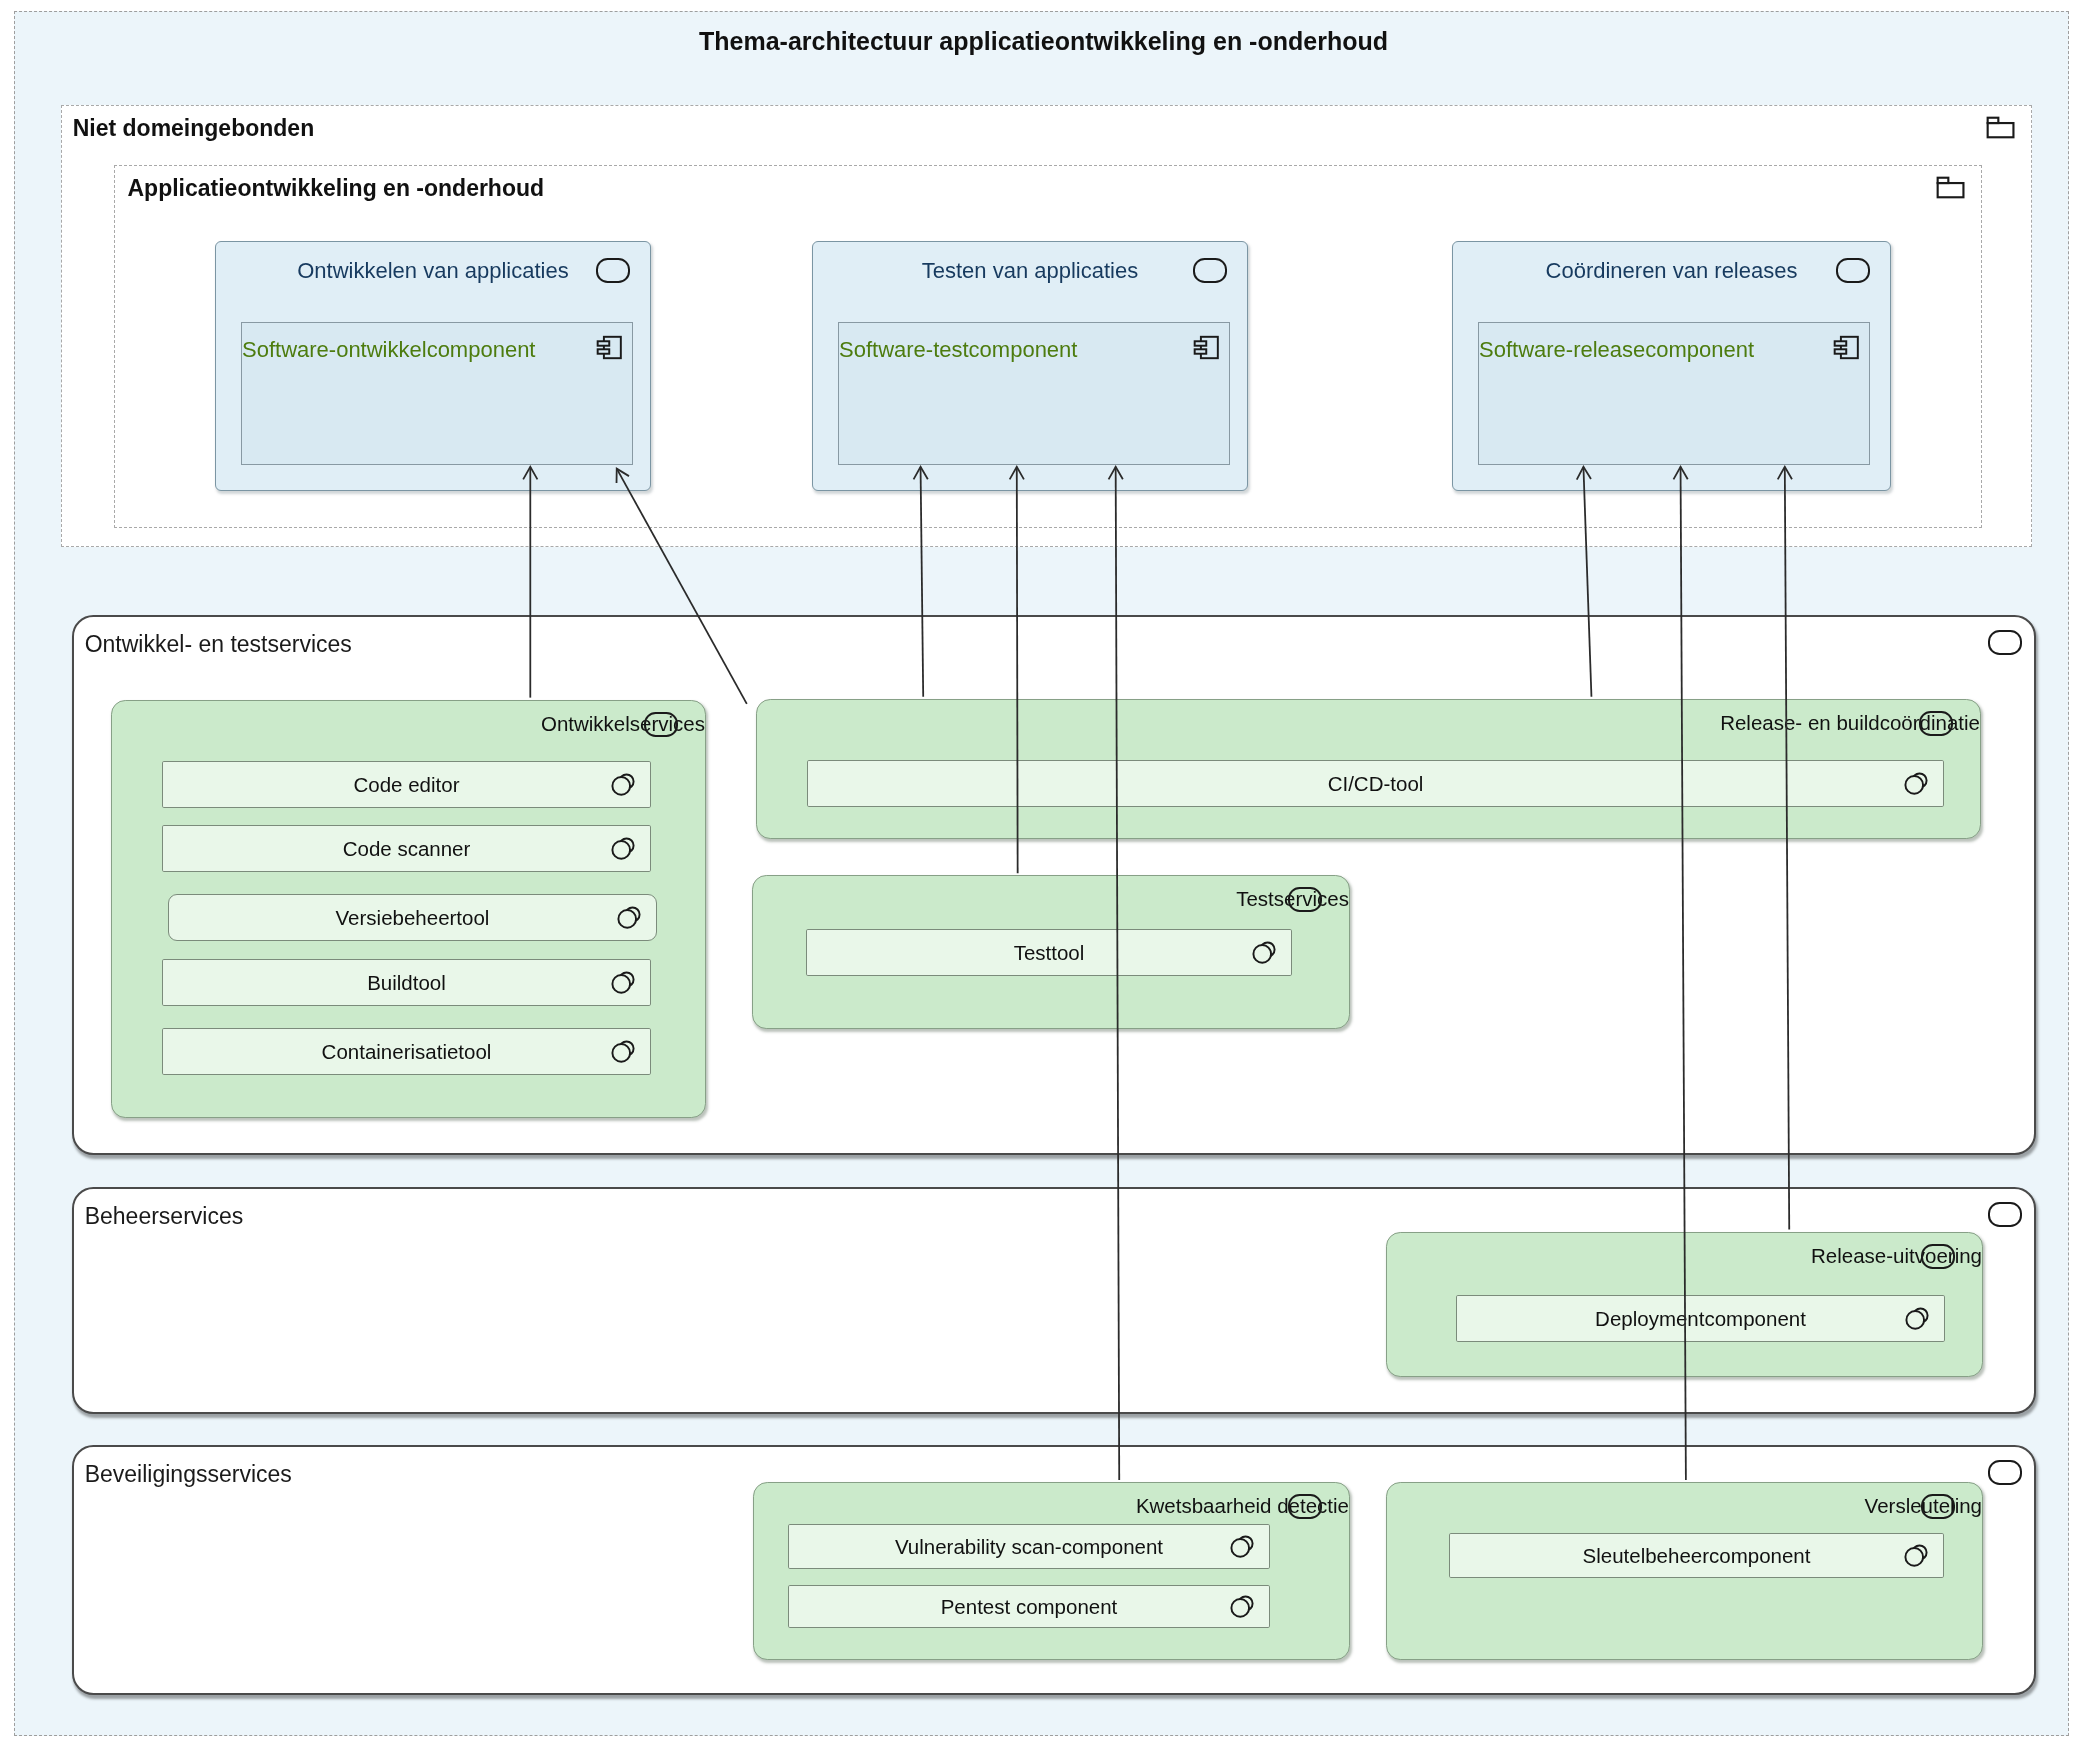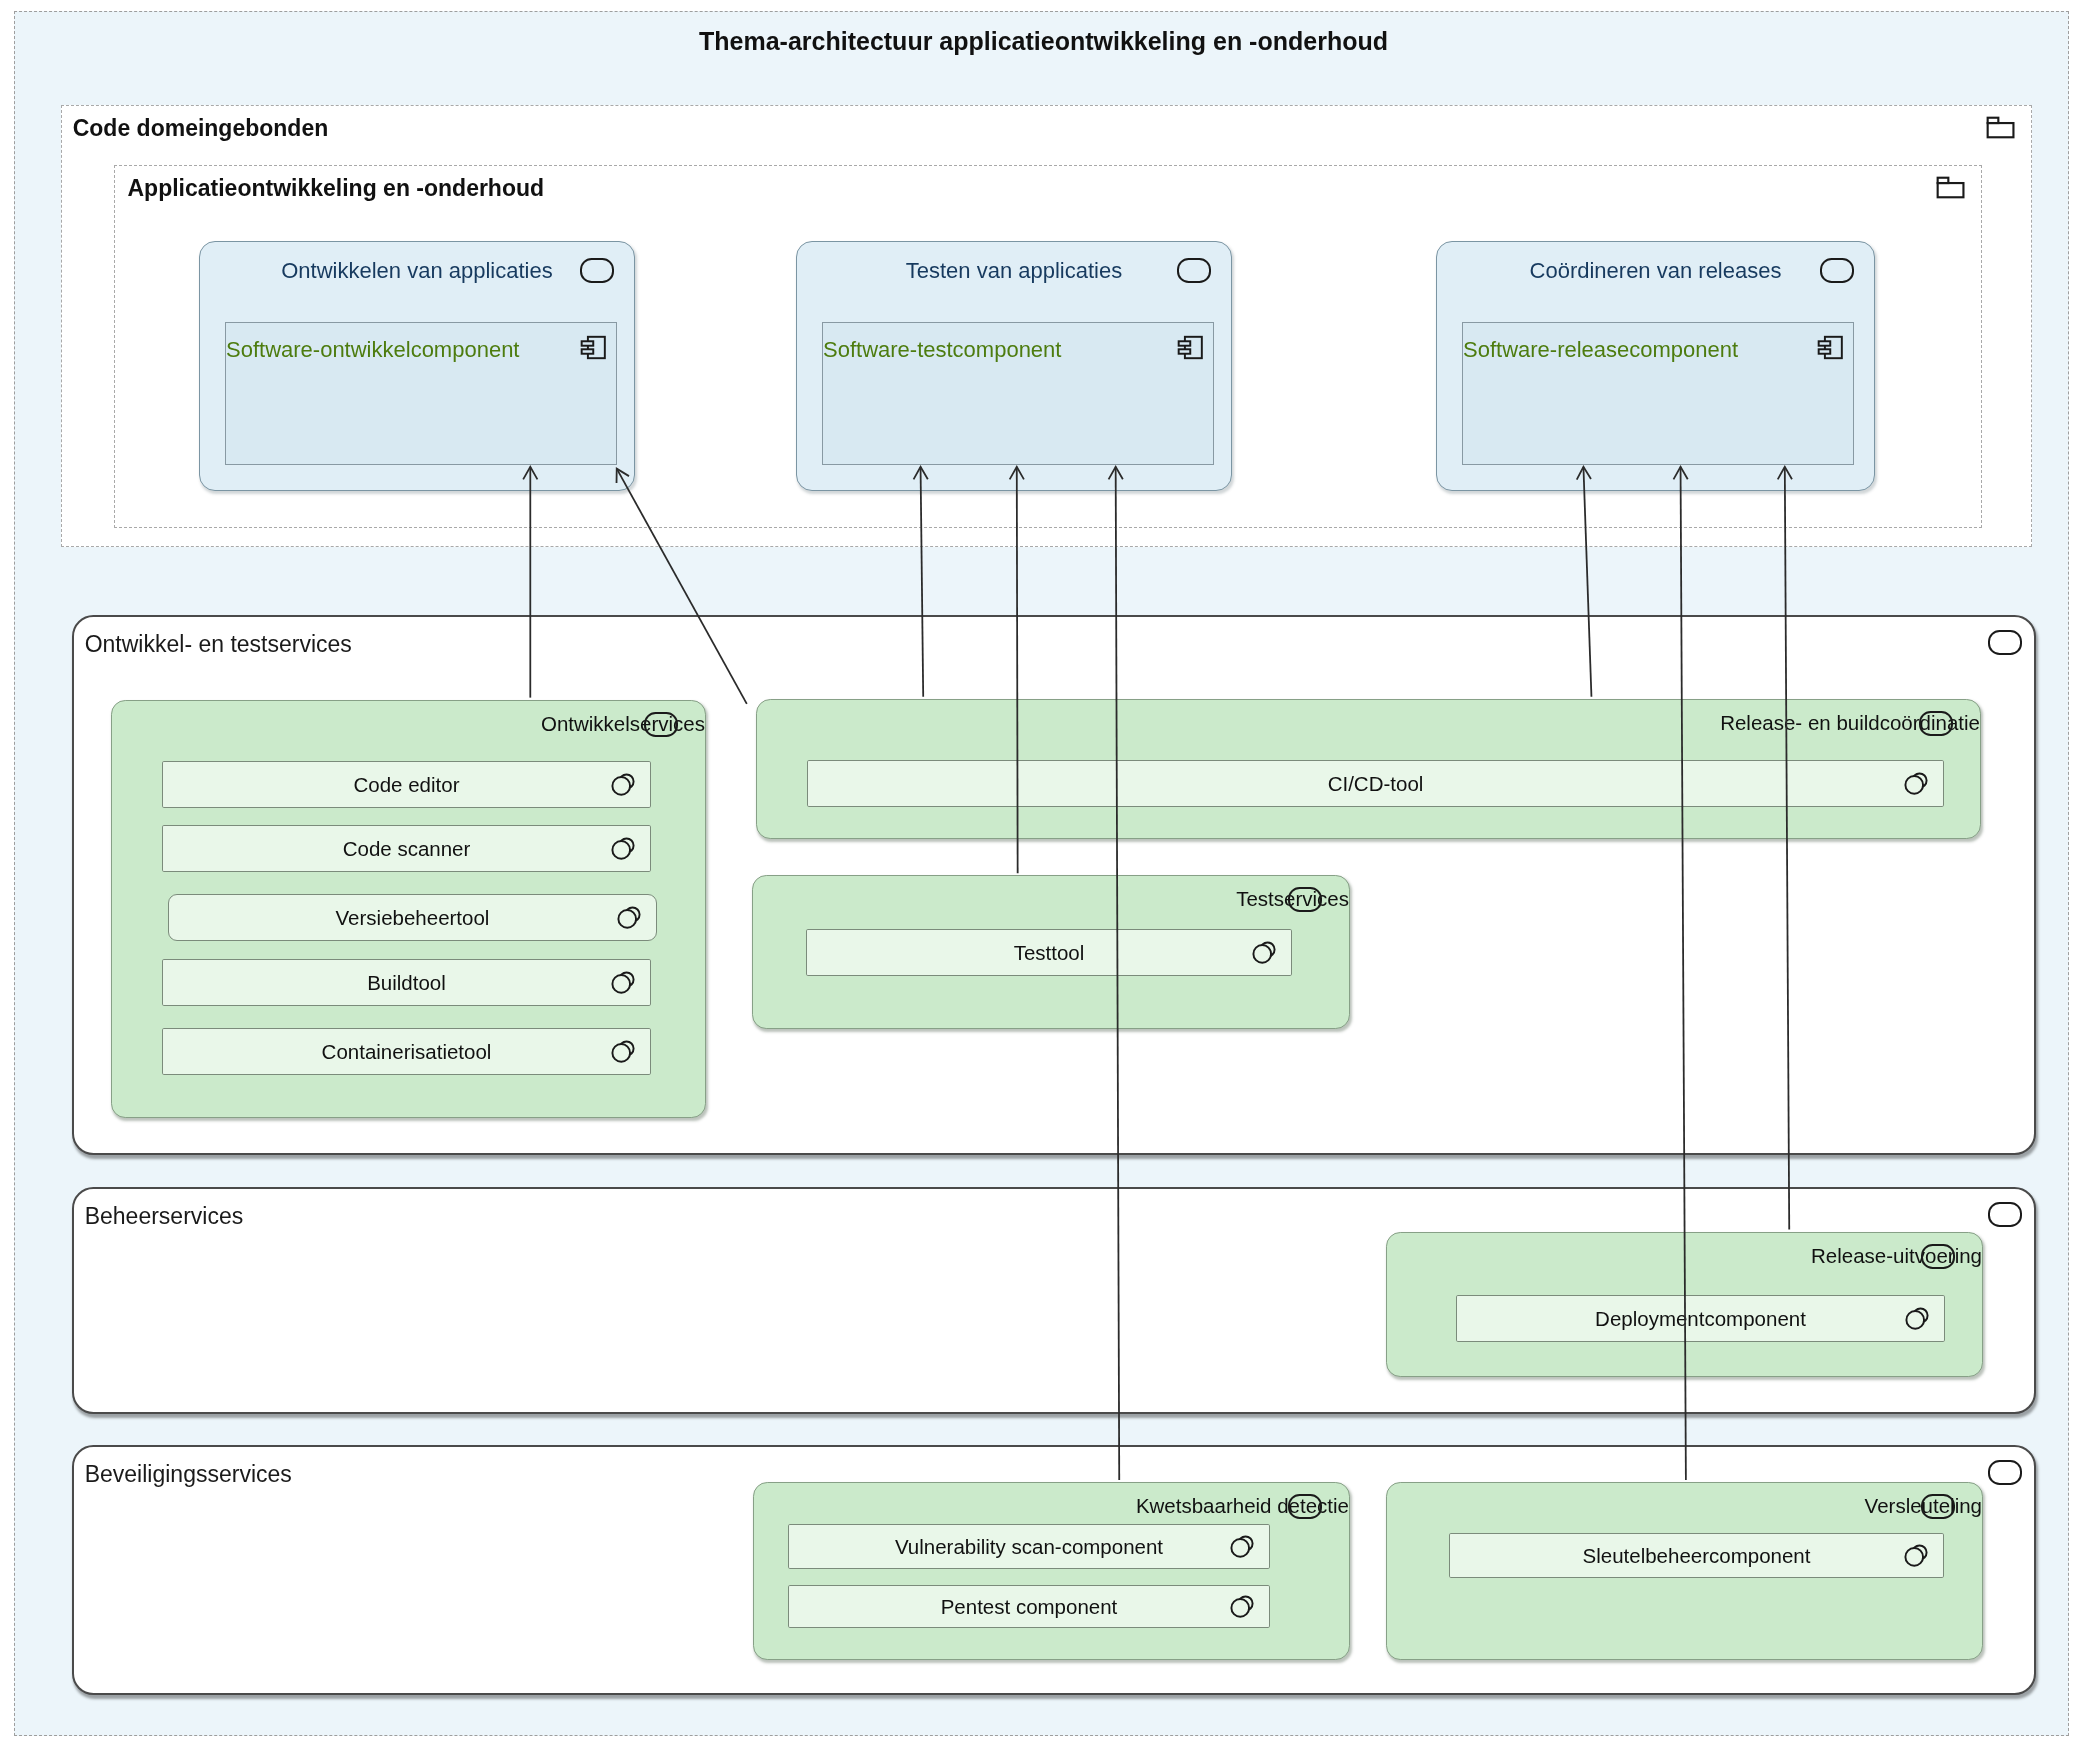--- a/index.html
+++ b/index.html
@@ -10,22 +10,22 @@
   
   .outer-frame{left:14.3px;top:10.7px;width:2053px;height:1723px;background:#ecf5fa;
                border:1.8px dashed #9e9e9e;}
   .diagram-title{left:0;top:27px;width:100%;text-align:center;font-size:25px;font-weight:bold;color:#111;}
 
   
   .group-box{background:#ffffff;border:1.8px dashed #a9a9a9;}
   .group-label{font-size:23px;font-weight:bold;color:#111;}
 
   
-  .cap-box{background:#e0eef6;border:1.8px solid #7b95a3;border-radius:16px;
-           box-shadow:1.8px 2.7px 2.7px rgba(70,90,100,0.25);}
+  .cap-box{background:#e0eef6;border:1.8px solid #7b95a3;border-radius:6px;
+           box-shadow:1.8px 2.7px 2.7px rgba(70,90,100,0.25);margin-left:16px;}
   .cap-title{left:0;top:16px;width:100%;text-align:center;font-size:22px;color:#173a5f;}
   .comp-box{background:#d8e9f2;border:1.8px solid #8899a3;}
   .comp-label{left:0;top:14.3px;width:100%;text-align:left;font-size:22px;color:#4d7c0f;}
 
   
   .section-box{background:#ffffff;border:2.7px solid #4a4a4a;border-radius:21.4px;
                box-shadow:1.8px 3.6px 2.7px rgba(0,0,0,0.35);margin-left:8px;}
   .section-label{left:10.7px;top:14.3px;font-size:23px;color:#1a1a1a;}
 
   
@@ -47,21 +47,21 @@
 </style>
 </head>
 <body>
 
 <div class="canvas">
 
   <div class="abs outer-frame"></div>
   <div class="abs diagram-title">Thema-architectuur applicatieontwikkeling en -onderhoud</div>
 
   <div class="abs group-box" style="left:61px;top:105px;width:1969px;height:440px;">
-    <div class="abs group-label" style="left:10.7px;top:9px;">Code domeingebonden</div>
+    <div class="abs group-label" style="left:10.7px;top:9px;">Niet domeingebonden</div>
     <svg class="icon-abs" style="right:14.3px;top:9px;" width="32" height="25" viewBox="0 0 36 28">
       <rect x="3" y="3" width="12" height="6" fill="none" stroke="#1a1a1a" stroke-width="2.4"></rect>
       <rect x="3" y="9" width="29" height="16" fill="none" stroke="#1a1a1a" stroke-width="2.4"></rect>
     </svg>
   </div>
 
   <div class="abs group-box" style="left:114px;top:165px;width:1866px;height:361px;">
     <div class="abs group-label" style="left:12.5px;top:9px;">Applicatieontwikkeling en -onderhoud</div>
     <svg class="icon-abs" style="right:14.3px;top:9px;" width="32" height="25" viewBox="0 0 36 28">
       <rect x="3" y="3" width="12" height="6" fill="none" stroke="#1a1a1a" stroke-width="2.4"></rect>

